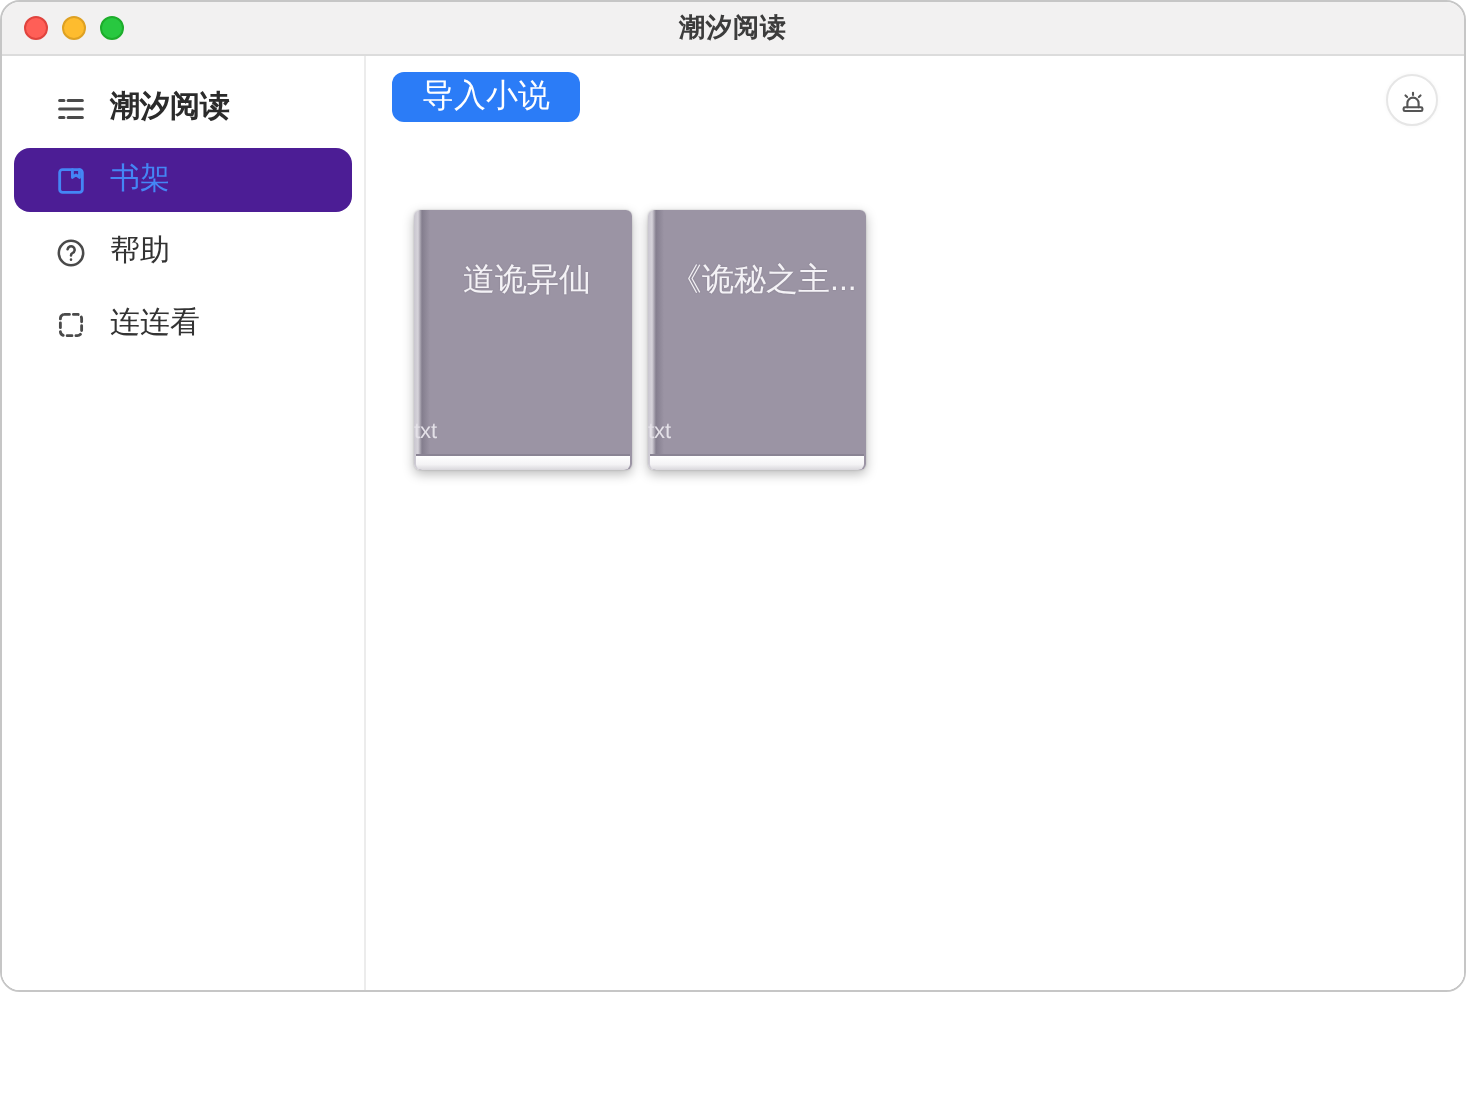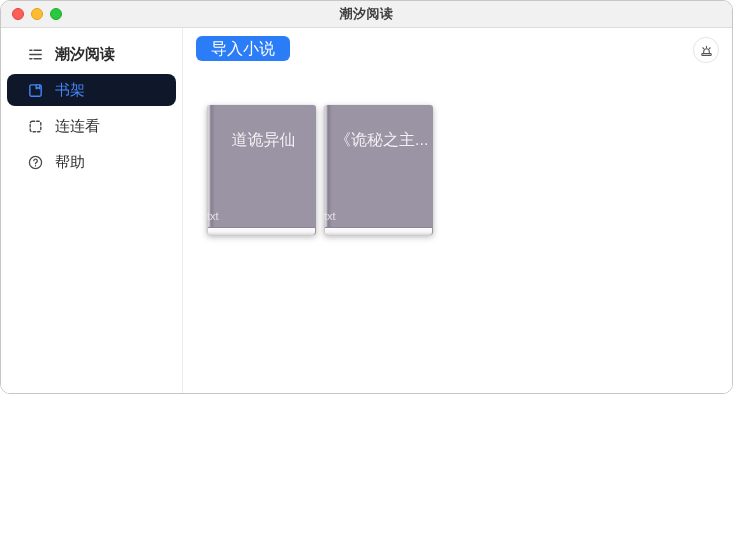--- a/index.html
+++ b/index.html
@@ -1,18 +1,18 @@
 <!DOCTYPE html>
 <html><head>
 <meta charset="utf-8">
 <style>
   * { margin:0; padding:0; box-sizing:border-box; }
   html,body { background:#ffffff; font-family:"Liberation Sans","DejaVu Sans",sans-serif; }
   .window {
-    width:733px; height:394px; background:#fff;
+    width:733px; height:496px; background:#fff;
     border:1px solid #c6c6c6; border-radius:10px; overflow:hidden;
     display:flex; flex-direction:column; position:relative;
   }
   
   .titlebar {
     height:27px; flex:0 0 27px; background:#f2f1f1; border-bottom:1px solid #dcdcdc;
     display:flex; align-items:center; justify-content:center; position:relative;
   }
   .titlebar-title { font-size:13px; font-weight:600; color:#3c3c3c; letter-spacing:.5px; }
   .traffic { position:absolute; left:11px; top:7px; display:flex; gap:7px; }
@@ -24,21 +24,21 @@
   .app-body { flex:1; display:flex; min-height:0; background:#fff; }
   .sidebar { width:182px; flex:0 0 182px; border-right:1px solid #ececec; padding-top:6px; background:#fff; }
   .side-item {
     display:flex; align-items:center; gap:11px;
     margin:4px 6px; padding:7px 10px 7px 19px;
     border-radius:8px; font-size:15px; color:#333; cursor:pointer; line-height:18px;
   }
   .side-item .ico { width:18px; height:18px; flex:0 0 18px; display:flex; align-items:center; justify-content:center; }
   .side-item .ico svg { stroke:#4a4a4a; }
   .side-item.first { font-weight:600; color:#2b2b2b; }
-  .side-item.active { background:#0f172a; color:#4486f5; }
+  .side-item.active { background:#4c1d95; color:#4486f5; }
   .side-item.active .ico svg { stroke:#4486f5; }
   
   .main { flex:1; position:relative; padding:8px 12px 0 13px; background:#fff; }
   .import-btn {
     background:#2b7cf7; color:#fff; border:none; border-radius:6px;
     font-size:16px; padding:5px 15px; height:25px; cursor:pointer;
     font-family:inherit; line-height:15px;
   }
   .alarm-btn {
     position:absolute; top:9px; right:13px; width:26px; height:26px;
@@ -103,36 +103,36 @@
           <svg width="17" height="17" viewBox="0 0 24 24" fill="none" stroke-width="2" stroke-linecap="round" stroke-linejoin="round">
             <rect x="4" y="4" width="16" height="16" rx="2"></rect>
             <path d="M13 4v5.5l2.5-1.8 2.5 1.8V4"></path>
           </svg>
         </span>
         <span>书架</span>
       </div>
 
       <div class="side-item">
         <span class="ico">
-          <svg width="17" height="17" viewBox="0 0 24 24" fill="none" stroke-width="2" stroke-linecap="round">
-            <rect x="4.5" y="4.5" width="15" height="15" rx="3" stroke-dasharray="3.4 2.8"></rect>
-          </svg>
-        </span>
-        <span>连连看</span>
-      </div>
-
-      <div class="side-item">
-        <span class="ico">
           <svg width="17" height="17" viewBox="0 0 24 24" fill="none" stroke-width="1.8" stroke-linecap="round">
             <circle cx="12" cy="12" r="8.6"></circle>
             <path d="M9.6 9.4a2.5 2.5 0 1 1 3.4 2.7c-.8.3-1 .9-1 1.7"></path>
             <path d="M12 16.6v.2"></path>
           </svg>
         </span>
         <span>帮助</span>
+      </div>
+
+      <div class="side-item">
+        <span class="ico">
+          <svg width="17" height="17" viewBox="0 0 24 24" fill="none" stroke-width="2" stroke-linecap="round">
+            <rect x="4.5" y="4.5" width="15" height="15" rx="3" stroke-dasharray="3.4 2.8"></rect>
+          </svg>
+        </span>
+        <span>连连看</span>
       </div>
 
     </div>
 
     <div class="main">
 
       <button class="import-btn">导入小说</button>
 
       <div class="alarm-btn">
         <svg width="15" height="15" viewBox="0 0 24 24" fill="none" stroke="#555" stroke-width="1.7" stroke-linecap="round" stroke-linejoin="round">

